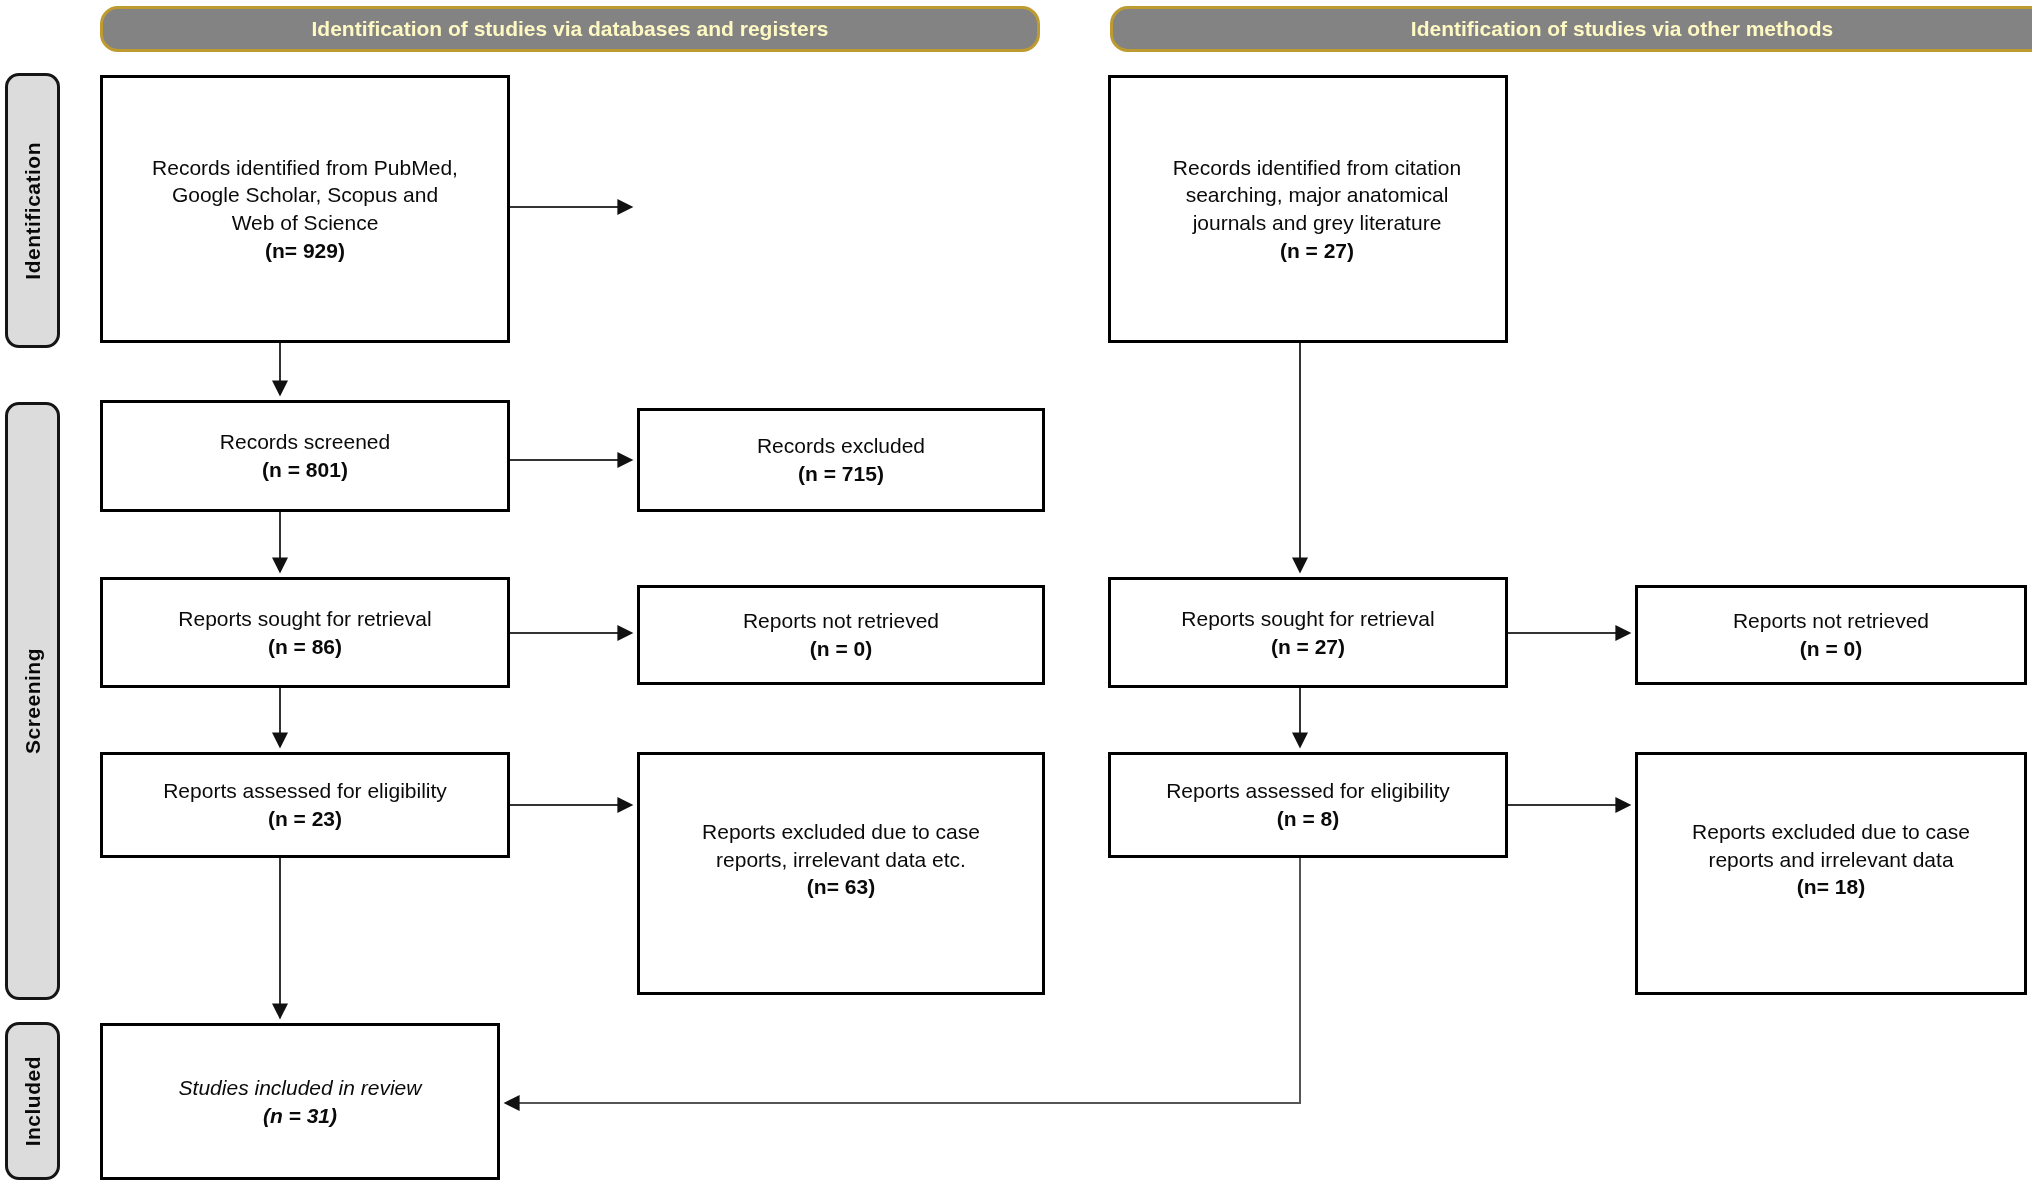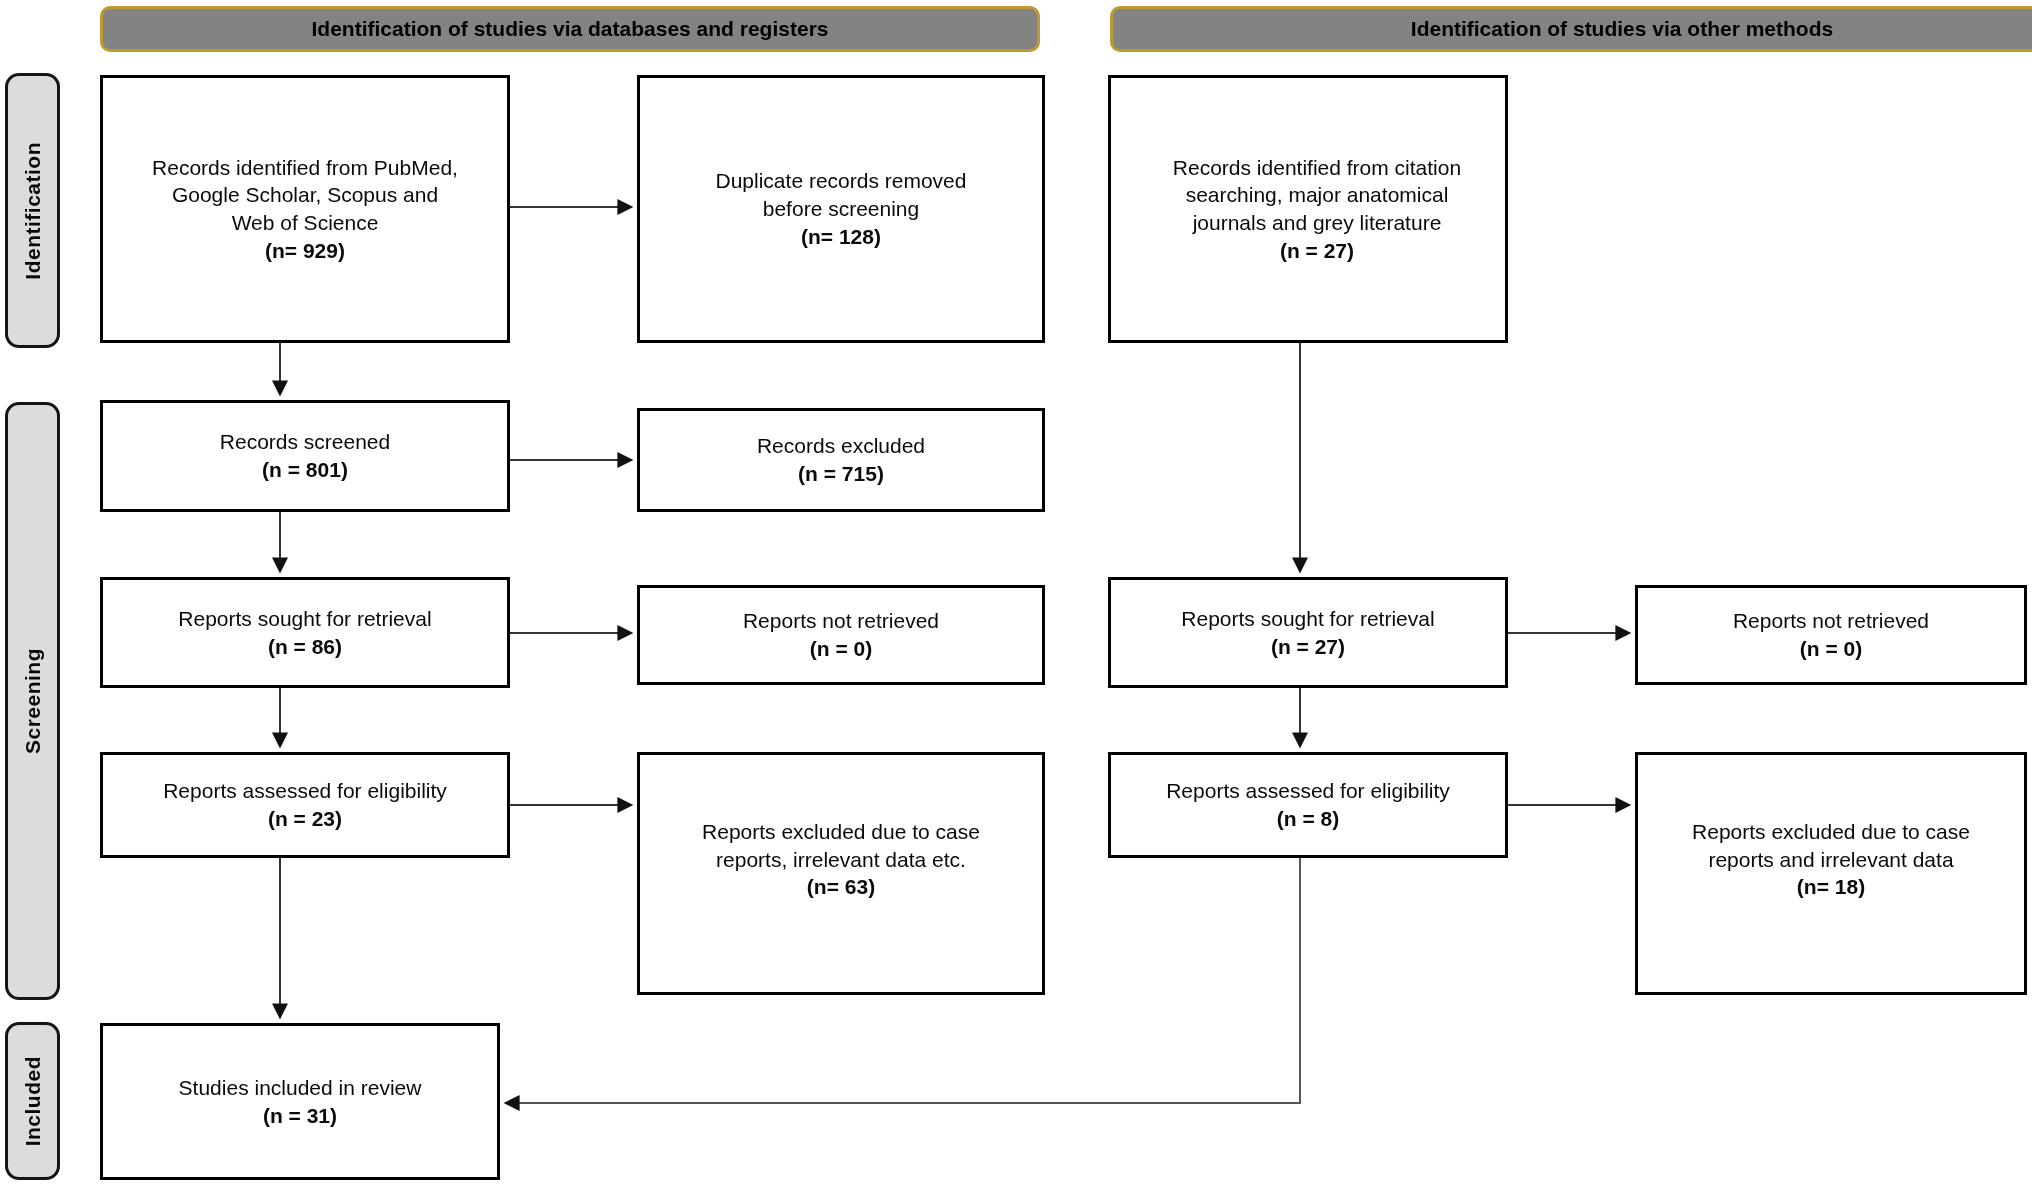--- a/index.html
+++ b/index.html
@@ -9,23 +9,23 @@
     background:#ffffff;
     font-family:"Liberation Sans","DejaVu Sans",sans-serif;
     color:#0a0a0a;
     overflow:hidden;
   }
   
   .header{
     position:absolute;top:6px;height:46px;
     background:#838383;
     border:3px solid #be9b30;
-    border-radius:10px;
+    border-radius:18px;
     display:flex;align-items:center;justify-content:center;
-    font-weight:bold;font-size:21px;color:#000000;
+    font-weight:bold;font-size:21px;color:#fef9c3;
     box-sizing:border-box;
   }
   
   .stage{
     position:absolute;left:5px;width:55px;
     background:#dcdcdc;
     border:3px solid #151515;
     border-radius:14px;
     display:flex;align-items:center;justify-content:center;
     font-weight:bold;font-size:21px;
@@ -102,27 +102,20 @@
   </div>
 
   <div class="box" style="left:100px;top:75px;width:410px;height:268px;">
     <div class="box-inner">
       <span class="box-text">Records identified from PubMed,
 Google Scholar, Scopus and
 Web of Science</span>
       <span class="box-n">(n= 929)</span>
     </div>
   </div>
-  <div class="box" style="left:637px;top:75px;width:408px;height:268px;">
-    <div class="box-inner">
-      <span class="box-text">Duplicate records removed
-before screening</span>
-      <span class="box-n">(n= 128)</span>
-    </div>
-  </div>
   <div class="box" style="left:1108px;top:75px;width:400px;height:268px;padding-left:18px;">
     <div class="box-inner">
       <span class="box-text">Records identified from citation
 searching, major anatomical
 journals and grey literature</span>
       <span class="box-n">(n = 27)</span>
     </div>
   </div>
 
   <div class="box" style="left:100px;top:400px;width:410px;height:112px;align-items:center;">
@@ -183,20 +176,20 @@
     </div>
   </div>
   <div class="box" style="left:1635px;top:752px;width:392px;height:243px;">
     <div class="box-inner" style="padding-bottom:28px;">
       <span class="box-text">Reports excluded due to case
 reports and irrelevant data</span>
       <span class="box-n">(n= 18)</span>
     </div>
   </div>
 
-  <div class="box" style="left:100px;top:1023px;width:400px;height:157px;">
+  <div class="box" style="left:100px;top:1023px;width:400px;height:157px;font-style:italic;">
     <div class="box-inner">
       <span class="box-text">Studies included in review</span>
       <span class="box-n">(n = 31)</span>
     </div>
   </div>
 
 </div>
 
 </body></html>

